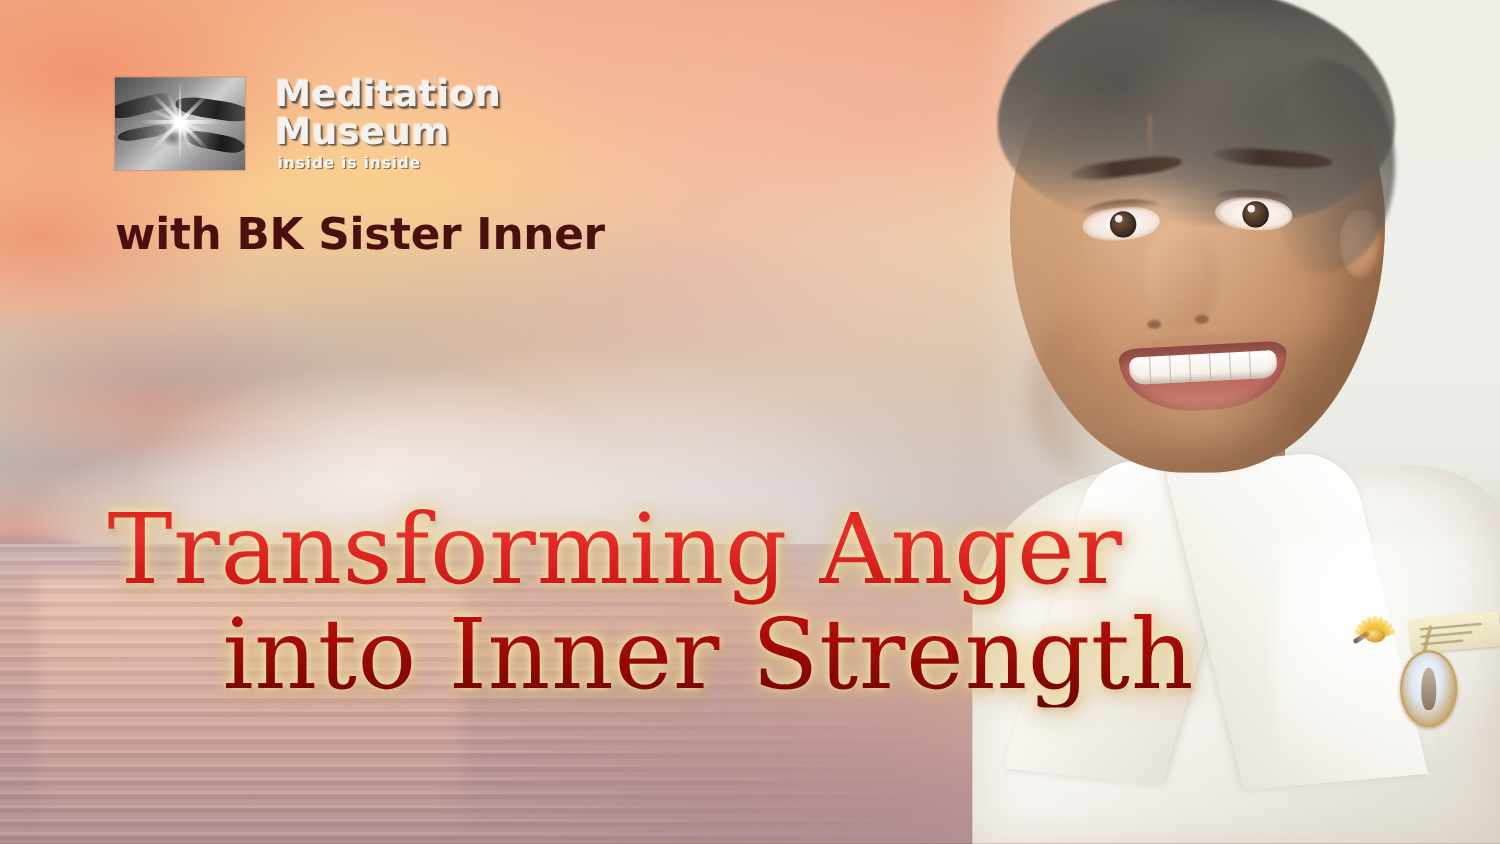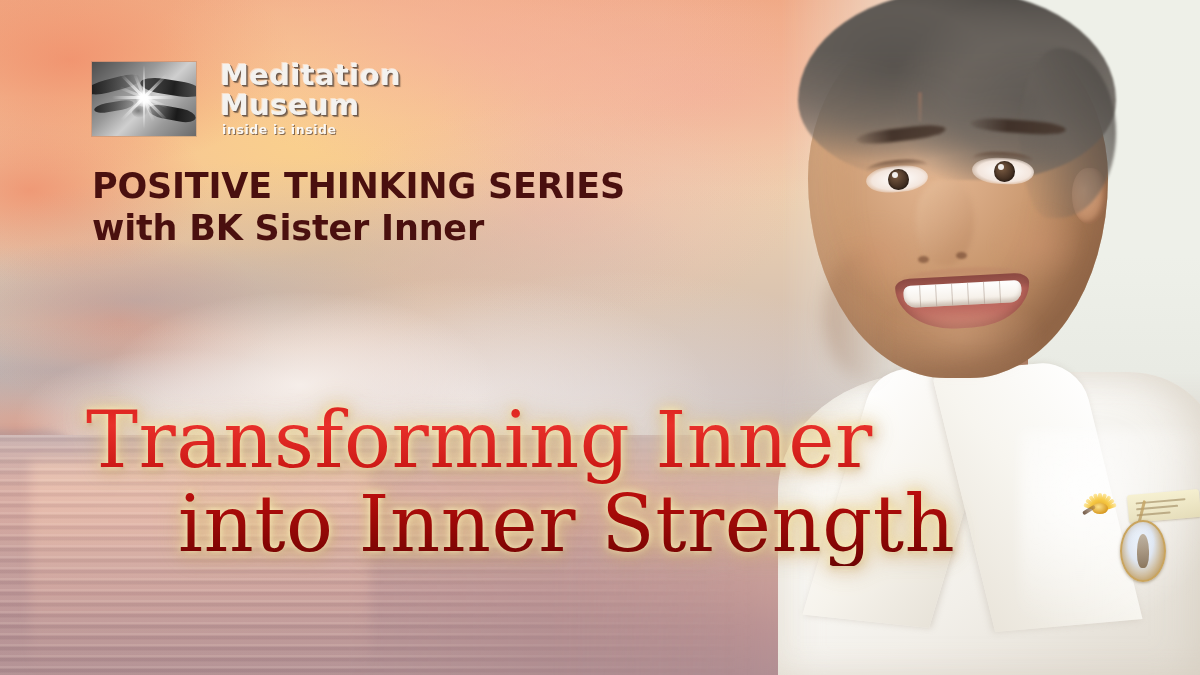--- a/index.html
+++ b/index.html
@@ -607,22 +607,21 @@
       <span class="star-core"></span>
     </div>
     <div class="logo-words">
       <div class="logo-line">Meditation</div>
       <div class="logo-line">Museum</div>
       <div class="logo-tagline">inside is inside</div>
     </div>
   </div>
 
   <div class="series-block">
-    <div class="series-title">POSITIVE THINKING SERIES</div>
     <div class="series-sub">with BK Sister Inner</div>
   </div>
 
   <div class="main-title">
-    <span class="line1">Transforming Inner</span>
+    <span class="line1">Transforming Anger</span>
     <span class="line2">into Inner Strength</span>
   </div>
 
 </div>
 
 </body></html>

